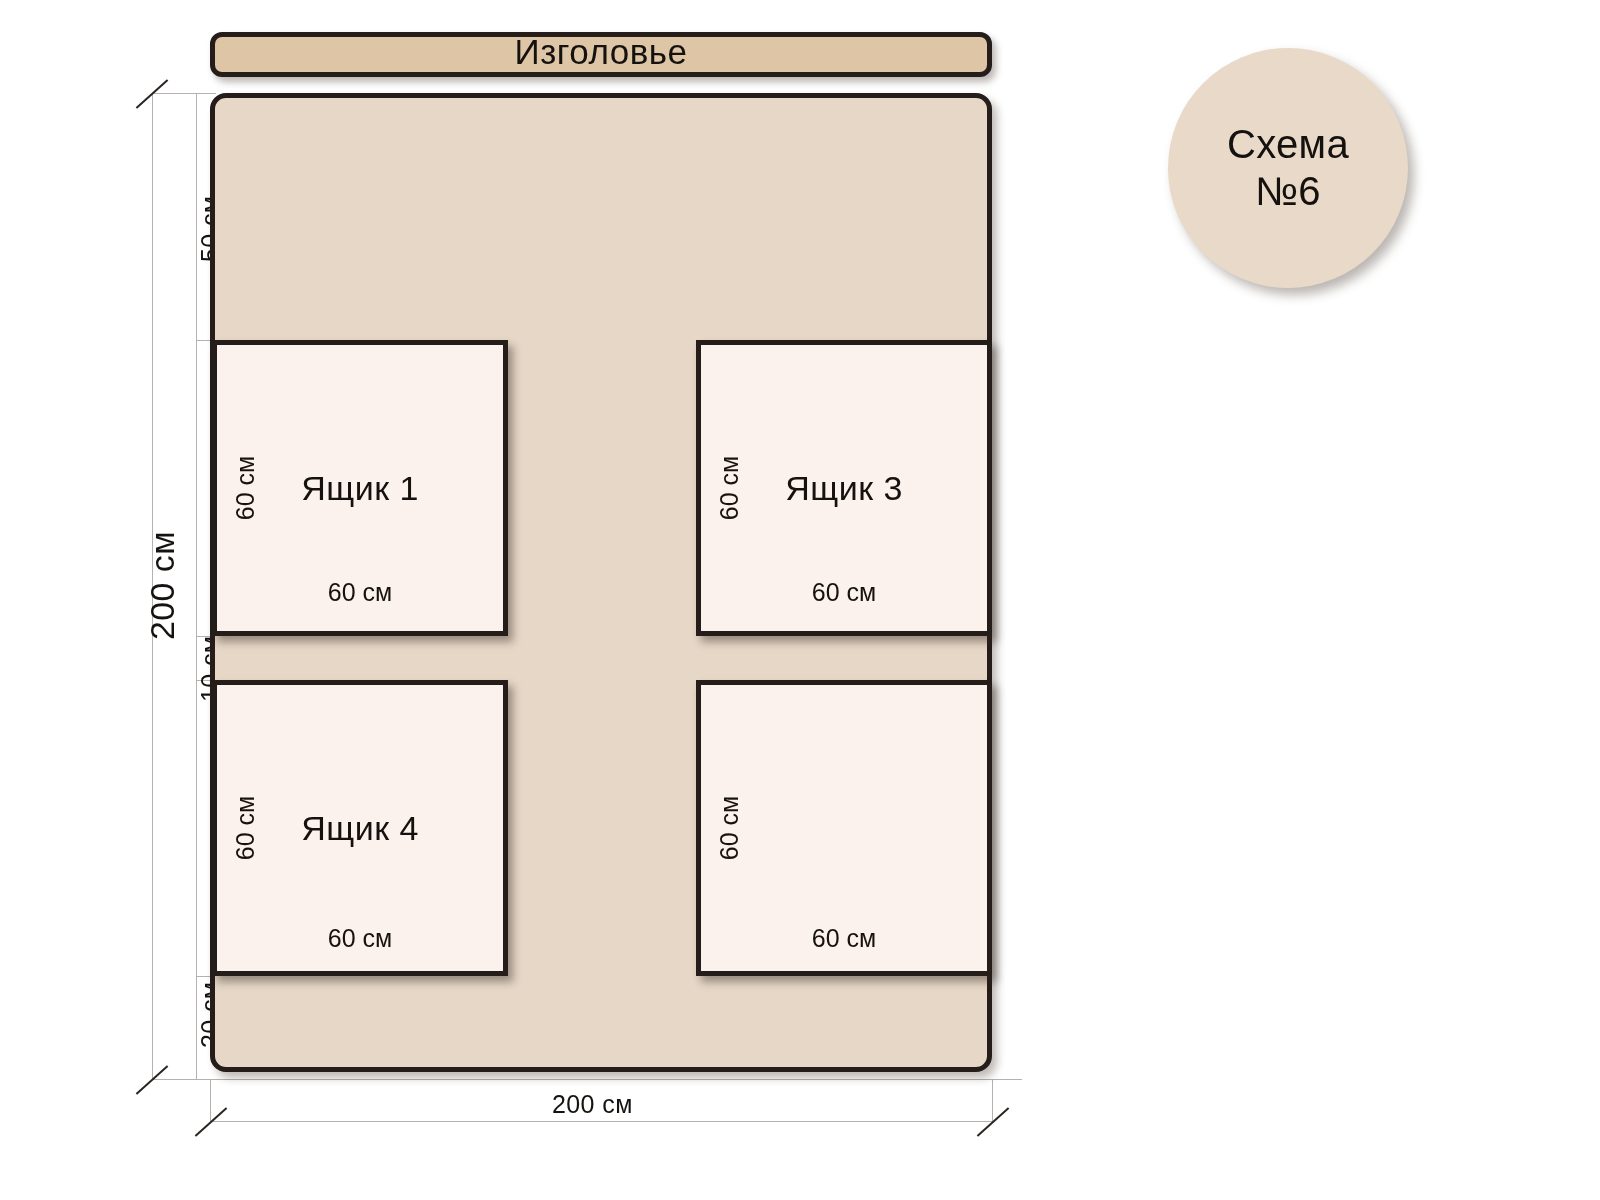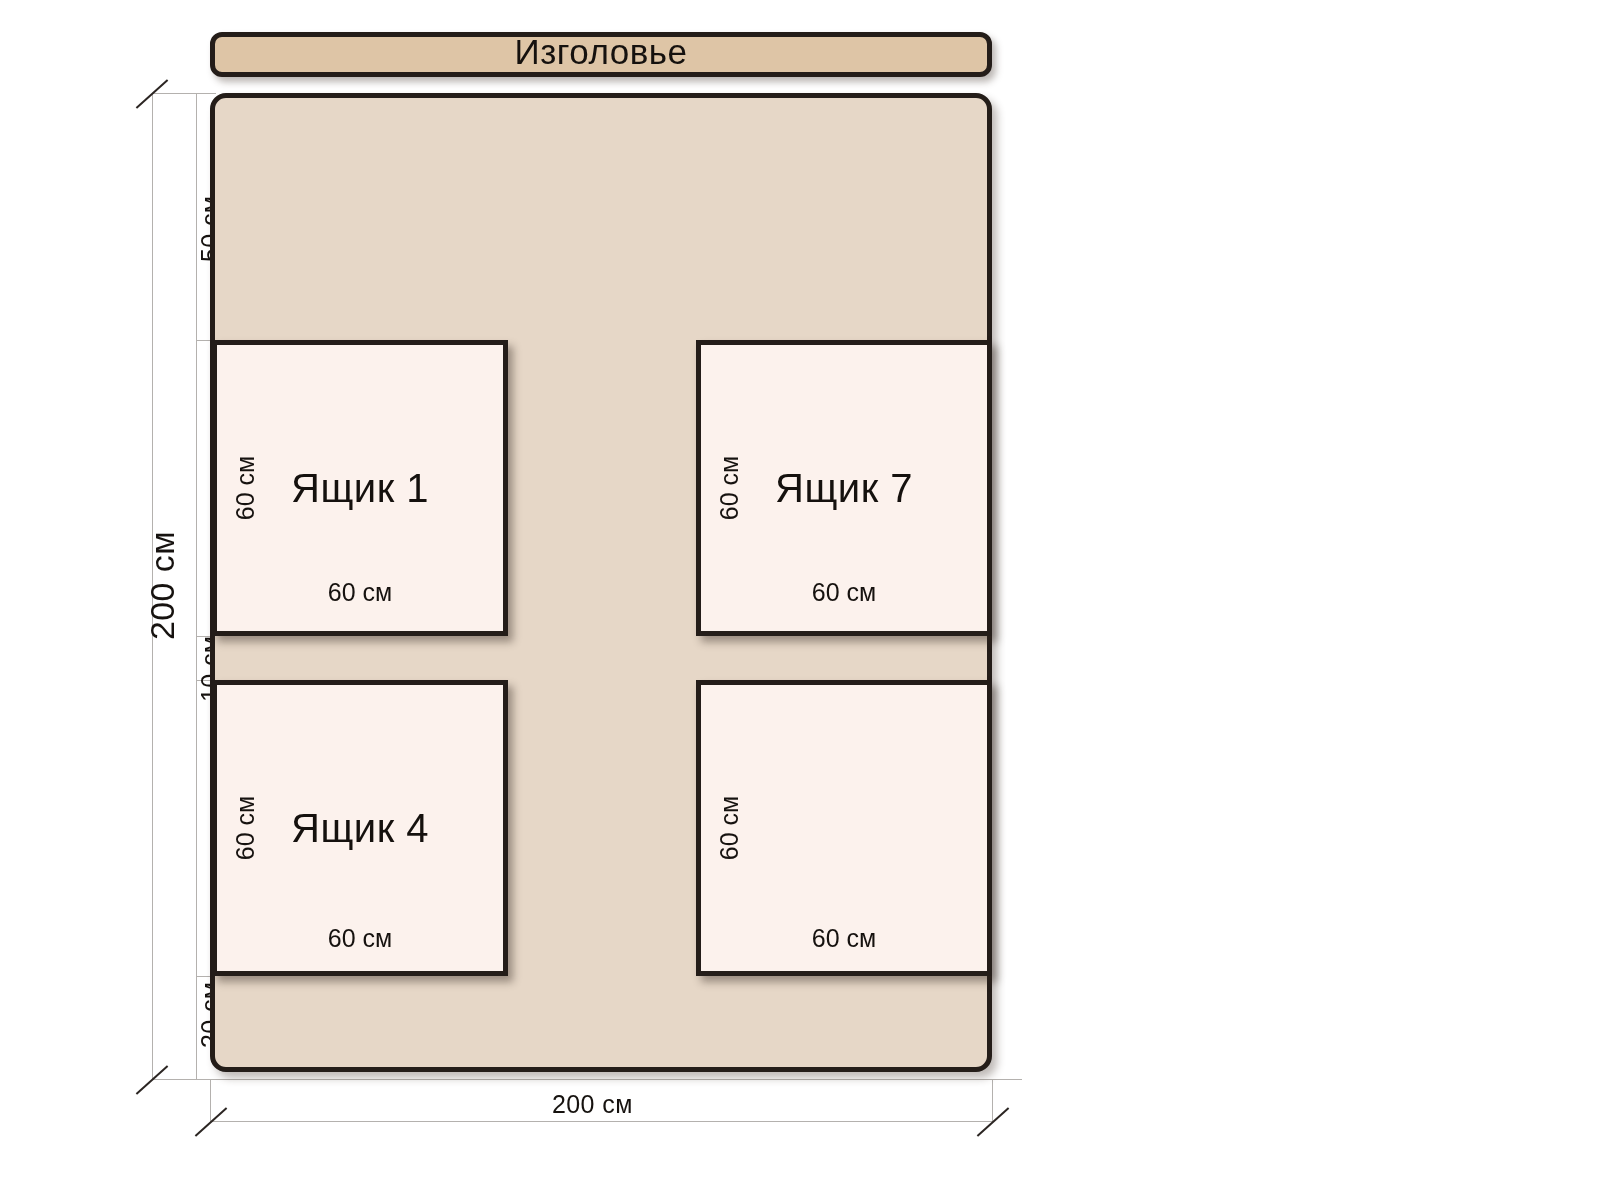--- a/index.html
+++ b/index.html
@@ -98,21 +98,21 @@
     box-sizing: border-box;
     box-shadow: 5px 6px 8px rgba(50,38,30,0.42);
   }
   .drawer .drawer-title {
     position: absolute;
     left: 0;
     right: 0;
     top: 50%;
     transform: translateY(-50%);
     text-align: center;
-    font-size: 40px;
+    font-size: 34px;
     letter-spacing: 0.5px;
     color: #15110e;
   }
   .drawer .drawer-h {
     position: absolute;
     left: 14px;
     top: 50%;
     font-size: 25px;
     color: #16120f;
     transform-origin: 0 0;
@@ -205,23 +205,27 @@
   </div>
 
   <div class="drawer" id="drawer-2">
     <span class="drawer-h">60 см</span>
     <span class="drawer-title">Ящик 4</span>
     <span class="drawer-w">60 см</span>
   </div>
 
   <div class="drawer" id="drawer-3">
     <span class="drawer-h">60 см</span>
-    <span class="drawer-title">Ящик 7</span>
+    <span class="drawer-title">Ящик 3</span>
     <span class="drawer-w">60 см</span>
   </div>
 
   <div class="drawer" id="drawer-4">
     <span class="drawer-h">60 см</span>
     <span class="drawer-w">60 см</span>
   </div>
 
+  <div id="scheme-badge">
+    <span class="badge-line">Схема</span>
+    <span class="badge-line">№6</span>
+  </div>
 
 </div>
 
 </body></html>

